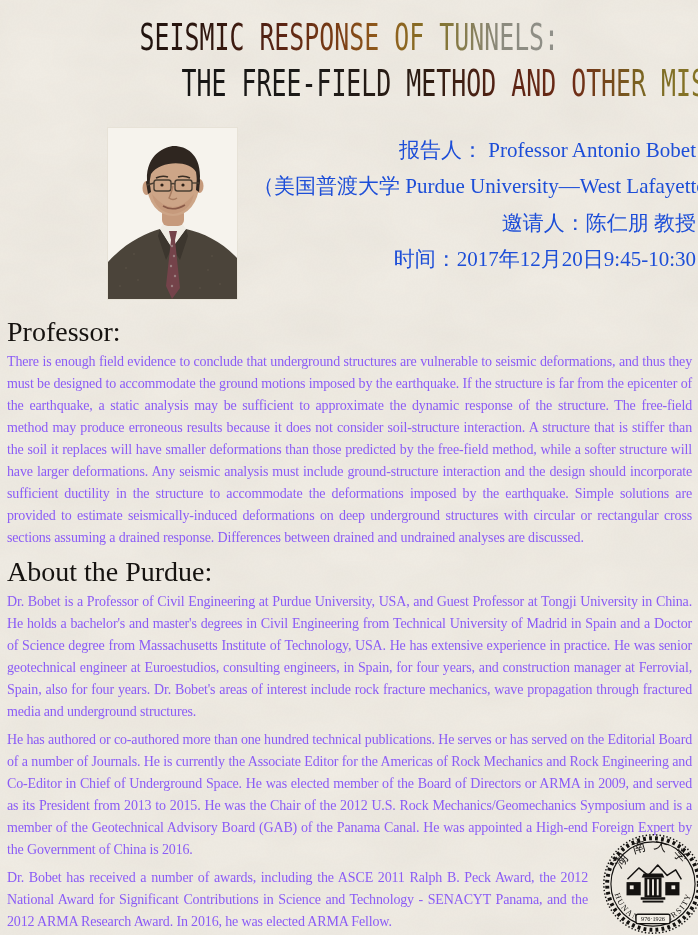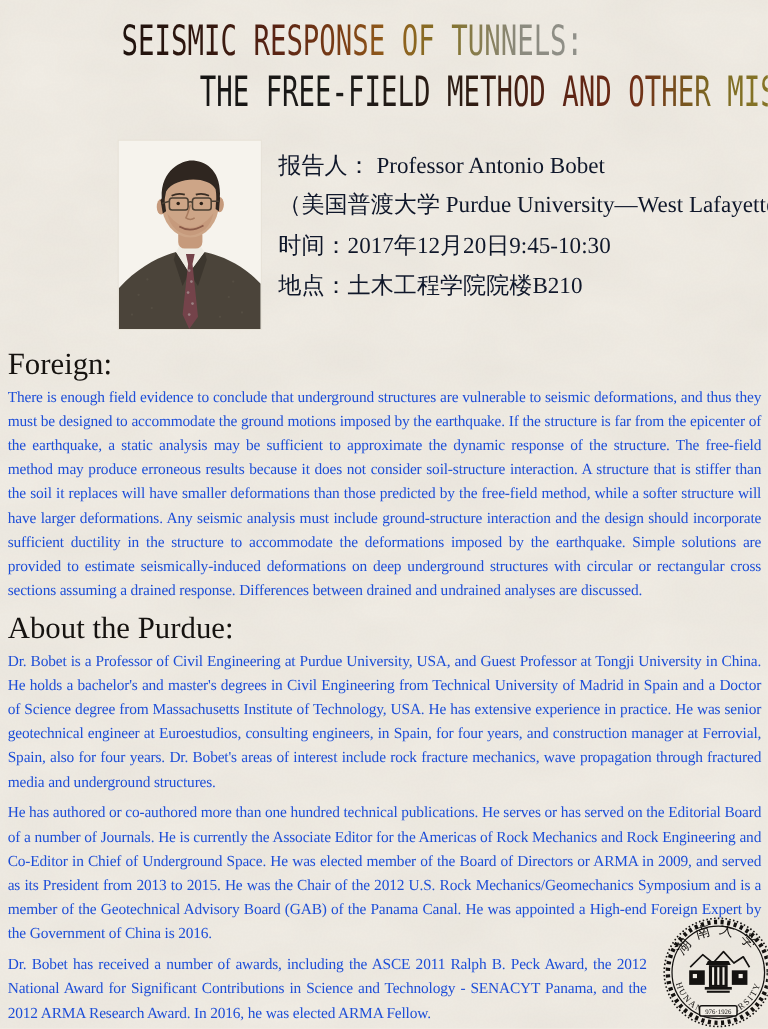--- a/index.html
+++ b/index.html
@@ -6,49 +6,49 @@
   body {
     width:698px; height:935px; overflow:hidden; position:relative;
     background:#f2eee6; color:#1e1b17;
     font-family:"Liberation Serif", serif;
   }
   .texture { position:absolute; left:0; top:0; width:698px; height:935px; z-index:0; pointer-events:none; }
   .poster { position:relative; z-index:1; width:698px; height:935px; }
 
   
   .title-block { padding-top:14px; }
-  .title-line-wrap { height:46px; line-height:46px; }
+  .title-line-wrap { height:46px; line-height:46px; text-align:center; }
   .title-line {
     display:inline-block; white-space:nowrap;
     font-family:"DejaVu Sans Mono", monospace;
     font-size:38px; font-weight:normal;
     transform:scaleX(0.655); transform-origin:50% 50%;
     background-image:linear-gradient(90deg,#24150f,#8a8a80);
     -webkit-background-clip:text; background-clip:text; color:transparent;
   }
 
   
   .hero { position:relative; height:205px; }
   .photo {
     position:absolute; left:108px; top:22px; width:129px; height:171px;
     background:#f7f5f0; box-shadow:0 0 0 1px #e7e2d7;
   }
   .photo svg { display:block; width:129px; height:171px; }
   .info { position:absolute; left:253px; top:26px; right:2px; }
-  .info-line { font-size:21px; line-height:36.4px; white-space:nowrap; color:#0f172a; }
+  .info-line { font-size:21px; line-height:36.4px; white-space:nowrap; color:#1d4ed8;text-align:right; }
 
   
   .content { padding:0 6px 0 7px; }
   .section-heading {
     font-size:28px; font-weight:normal; margin:4px 0 3px; line-height:33px; color:#161310;
   }
   .about-heading-margin { margin-top:6px; }
   .body-text {
     margin:0 0 6px; font-size:14px; line-height:22px;
-    text-align:justify; letter-spacing:-0.15px; color:#1d4ed8;
+    text-align:justify; letter-spacing:-0.15px; color:#8b5cf6;
   }
   .last-paragraph { padding-right:104px; margin-bottom:16px; }
 
   
   .seal { position:absolute; right:-7px; top:832px; width:104px; height:104px; }
   .seal svg { display:block; width:104px; height:104px; }
 </style>
 </head>
 <body>
 
@@ -137,27 +137,27 @@
 
         <path d="M65,58 Q63,66 61,70 Q65,73 69,70" stroke="#a87c60" stroke-width="1.4" fill="none"></path>
 
         <path d="M55,78 Q65,84 77,77" stroke="#8a5a48" stroke-width="1.6" fill="none"></path>
       </svg>
     </div>
 
     <div class="info">
       <div class="info-line">报告人： Professor Antonio Bobet</div>
       <div class="info-line">（美国普渡大学 Purdue University—West Lafayette）</div>
+      <div class="info-line">邀请人：陈仁朋 教授</div>
       <div class="info-line">时间：2017年12月20日9:45-10:30</div>
-      <div class="info-line">地点：土木工程学院院楼B210</div>
     </div>
   </section>
 
   <section class="content">
-    <h2 class="section-heading">Foreign:</h2>
+    <h2 class="section-heading">Professor:</h2>
     <p class="body-text">There is enough field evidence to conclude that underground structures are vulnerable to seismic deformations, and thus they must be designed to accommodate the ground motions imposed by the earthquake. If the structure is far from the epicenter of the earthquake, a static analysis may be sufficient to approximate the dynamic response of the structure. The free-field method may produce erroneous results because it does not consider soil-structure interaction. A structure that is stiffer than the soil it replaces will have smaller deformations than those predicted by the free-field method, while a softer structure will have larger deformations. Any seismic analysis must include ground-structure interaction and the design should incorporate sufficient ductility in the structure to accommodate the deformations imposed by the earthquake. Simple solutions are provided to estimate seismically-induced deformations on deep underground structures with circular or rectangular cross sections assuming a drained response. Differences between drained and undrained analyses are discussed.</p>
 
     <h2 class="section-heading about-heading-margin">About the Purdue:</h2>
     <p class="body-text">Dr. Bobet is a Professor of Civil Engineering at Purdue University, USA, and Guest Professor at Tongji University in China. He holds a bachelor's and master's degrees in Civil Engineering from Technical University of Madrid in Spain and a Doctor of Science degree from Massachusetts Institute of Technology, USA. He has extensive experience in practice. He was senior geotechnical engineer at Euroestudios, consulting engineers, in Spain, for four years, and construction manager at Ferrovial, Spain, also for four years. Dr. Bobet's areas of interest include rock fracture mechanics, wave propagation through fractured media and underground structures.</p>
     <p class="body-text">He has authored or co-authored more than one hundred technical publications. He serves or has served on the Editorial Board of a number of Journals. He is currently the Associate Editor for the Americas of Rock Mechanics and Rock Engineering and Co-Editor in Chief of Underground Space. He was elected member of the Board of Directors or ARMA in 2009, and served as its President from 2013 to 2015. He was the Chair of the 2012 U.S. Rock Mechanics/Geomechanics Symposium and is a member of the Geotechnical Advisory Board (GAB) of the Panama Canal. He was appointed a High-end Foreign Expert by the Government of China is 2016.</p>
     <p class="body-text last-paragraph">Dr. Bobet has received a number of awards, including the ASCE 2011 Ralph B. Peck Award, the 2012 National Award for Significant Contributions in Science and Technology - SENACYT Panama, and the 2012 ARMA Research Award. In 2016, he was elected ARMA Fellow.</p>
   </section>
 
   <div class="seal">
     <svg viewBox="0 0 110 110" xmlns="http://www.w3.org/2000/svg">

